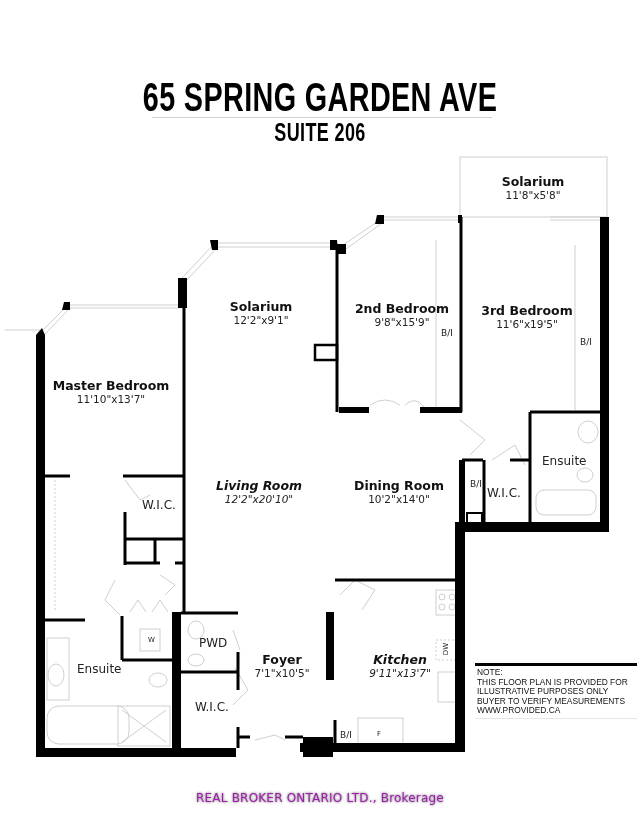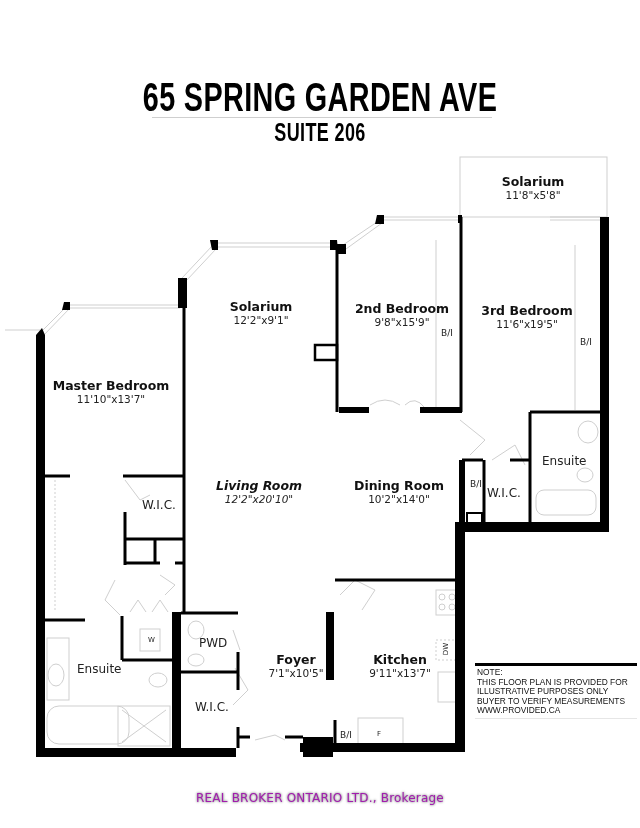--- a/index.html
+++ b/index.html
@@ -179,25 +179,25 @@
   <div class="dim">11'10"x13'7"</div>
 </div>
 <div class="room" style="left:259px; top:478px;font-style:italic;">
   <div class="name">Living Room</div>
   <div class="dim">12'2"x20'10"</div>
 </div>
 <div class="room" style="left:399px; top:478px;">
   <div class="name">Dining Room</div>
   <div class="dim">10'2"x14'0"</div>
 </div>
-<div class="room" style="left:296px; top:652px;">
+<div class="room" style="left:282px; top:652px;">
   <div class="name">Foyer</div>
   <div class="dim">7'1"x10'5"</div>
 </div>
-<div class="room" style="left:400px; top:652px;">
+<div class="room" style="left:400px; top:652px;font-style:italic;">
   <div class="name">Kitchen</div>
   <div class="dim">9'11"x13'7"</div>
 </div>
 
 <span class="lbl small" style="left:441px; top:328px;">B/I</span>
 <span class="lbl small" style="left:580px; top:337px;">B/I</span>
 <span class="lbl small" style="left:470px; top:479px;">B/I</span>
 <span class="lbl small" style="left:340px; top:730px;">B/I</span>
 <span class="lbl" style="left:142px; top:498px;">W.I.C.</span>
 <span class="lbl" style="left:487px; top:486px;">W.I.C.</span>

